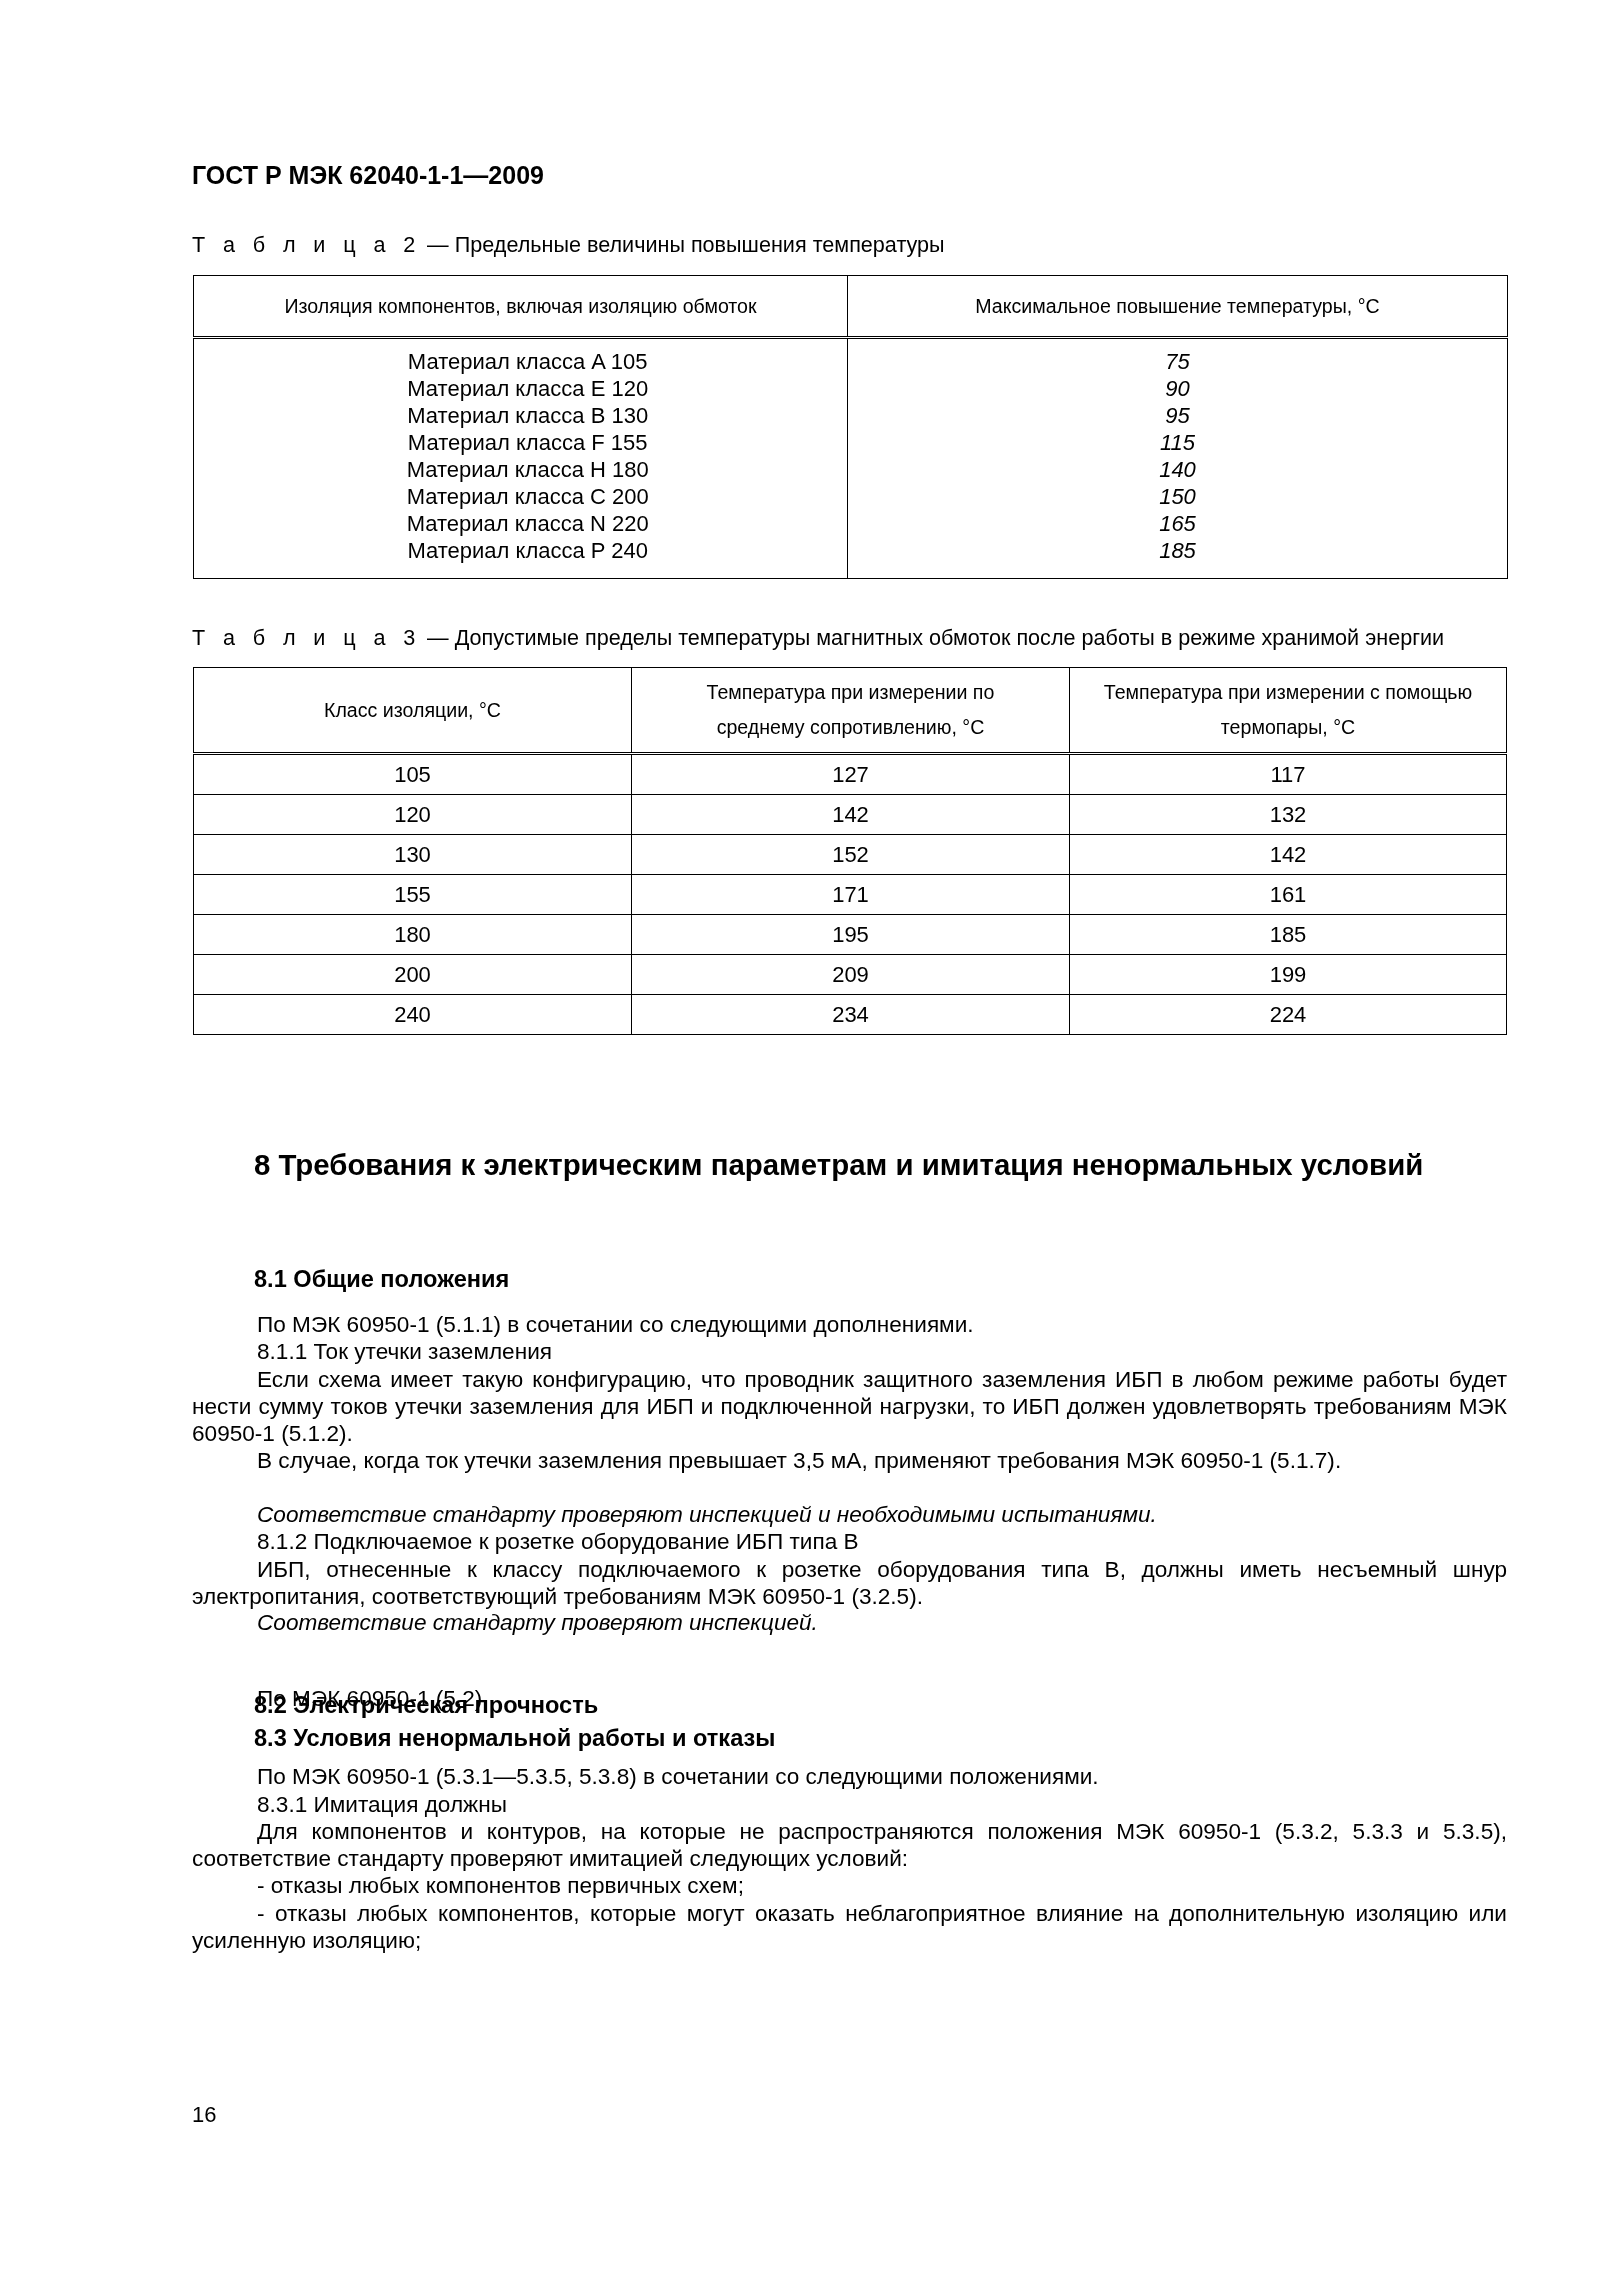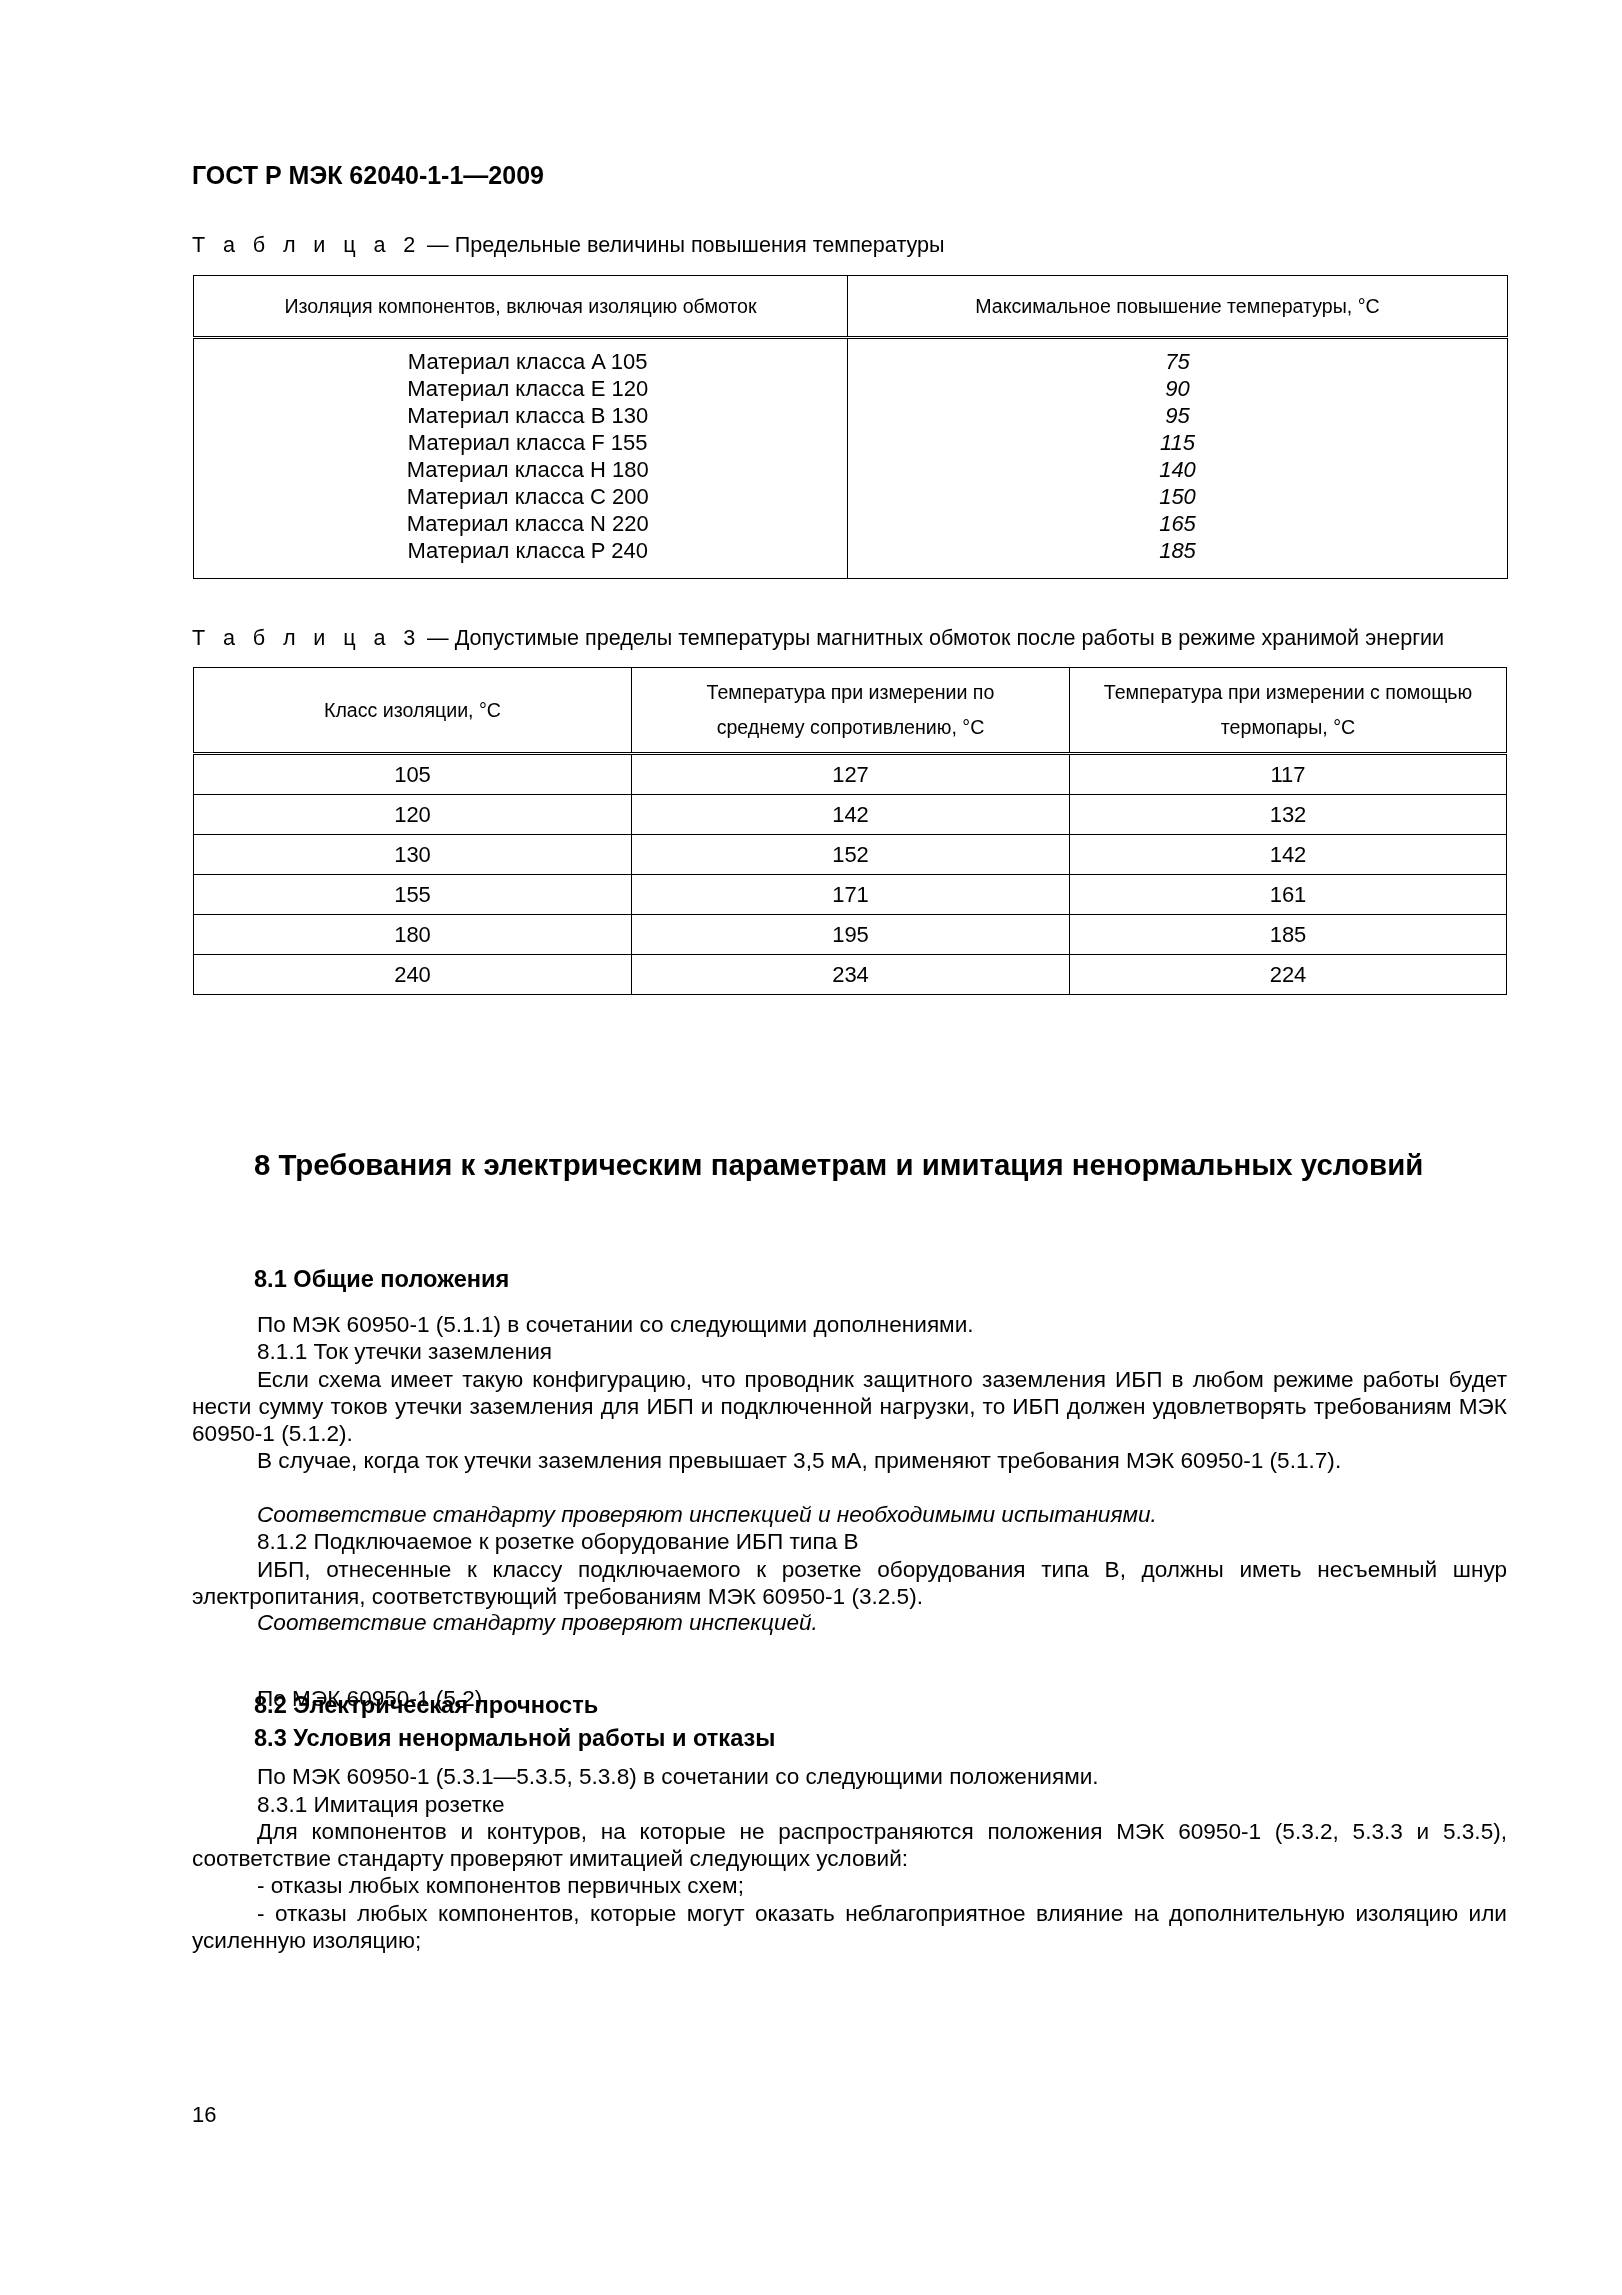--- a/index.html
+++ b/index.html
@@ -117,20 +117,25 @@
       <td>155</td>
       <td>171</td>
       <td>161</td>
     </tr>
     <tr>
       <td>180</td>
       <td>195</td>
       <td>185</td>
     </tr>
     <tr>
+      <td>200</td>
+      <td>209</td>
+      <td>199</td>
+    </tr>
+    <tr>
       <td>240</td>
       <td>234</td>
       <td>224</td>
     </tr>
   </tbody>
 </table>
 
 <div class="abs sec-h1">8  Требования к электрическим параметрам и имитация ненормальных условий</div>
 
 <div class="abs sec-h2" style="top:1266px;">8.1  Общие положения</div>
@@ -150,21 +155,21 @@
 <div class="abs para" style="top:1556px;">
   <span class="ind"></span><span>ИБП, отнесенные к классу подключаемого к розетке оборудования типа B, должны иметь несъемный шнур электропитания, соответствующий требованиям МЭК 60950-1 (3.2.5).</span>
 </div>
 <div class="abs line italic" style="top:1610px;">Соответствие стандарту проверяют инспекцией.</div>
 
 <div class="abs sec-h2" style="top:1692px;text-align:right;">8.2  Электрическая прочность</div>
 <div class="abs line" style="top:1686px;">По МЭК 60950-1 (5.2).</div>
 
 <div class="abs sec-h2" style="top:1725px;">8.3  Условия ненормальной работы и отказы</div>
 <div class="abs line" style="top:1764px;">По МЭК 60950-1 (5.3.1—5.3.5, 5.3.8) в сочетании со следующими положениями.</div>
-<div class="abs line" style="top:1792px;">8.3.1  Имитация розетке</div>
+<div class="abs line" style="top:1792px;">8.3.1  Имитация должны</div>
 <div class="abs para" style="top:1818px;">
   <span class="ind"></span><span>Для компонентов и контуров, на которые не распространяются положения МЭК 60950-1 (5.3.2, 5.3.3 и 5.3.5), соответствие стандарту проверяют имитацией следующих условий:</span>
 </div>
 <div class="abs line" style="top:1873px;">- отказы любых компонентов первичных схем;</div>
 <div class="abs para" style="top:1900px;">
   <span class="ind"></span><span>- отказы любых компонентов, которые могут оказать неблагоприятное влияние на дополнительную изоляцию или усиленную изоляцию;</span>
 </div>
 
 <div class="abs pagenum">16</div>
 

